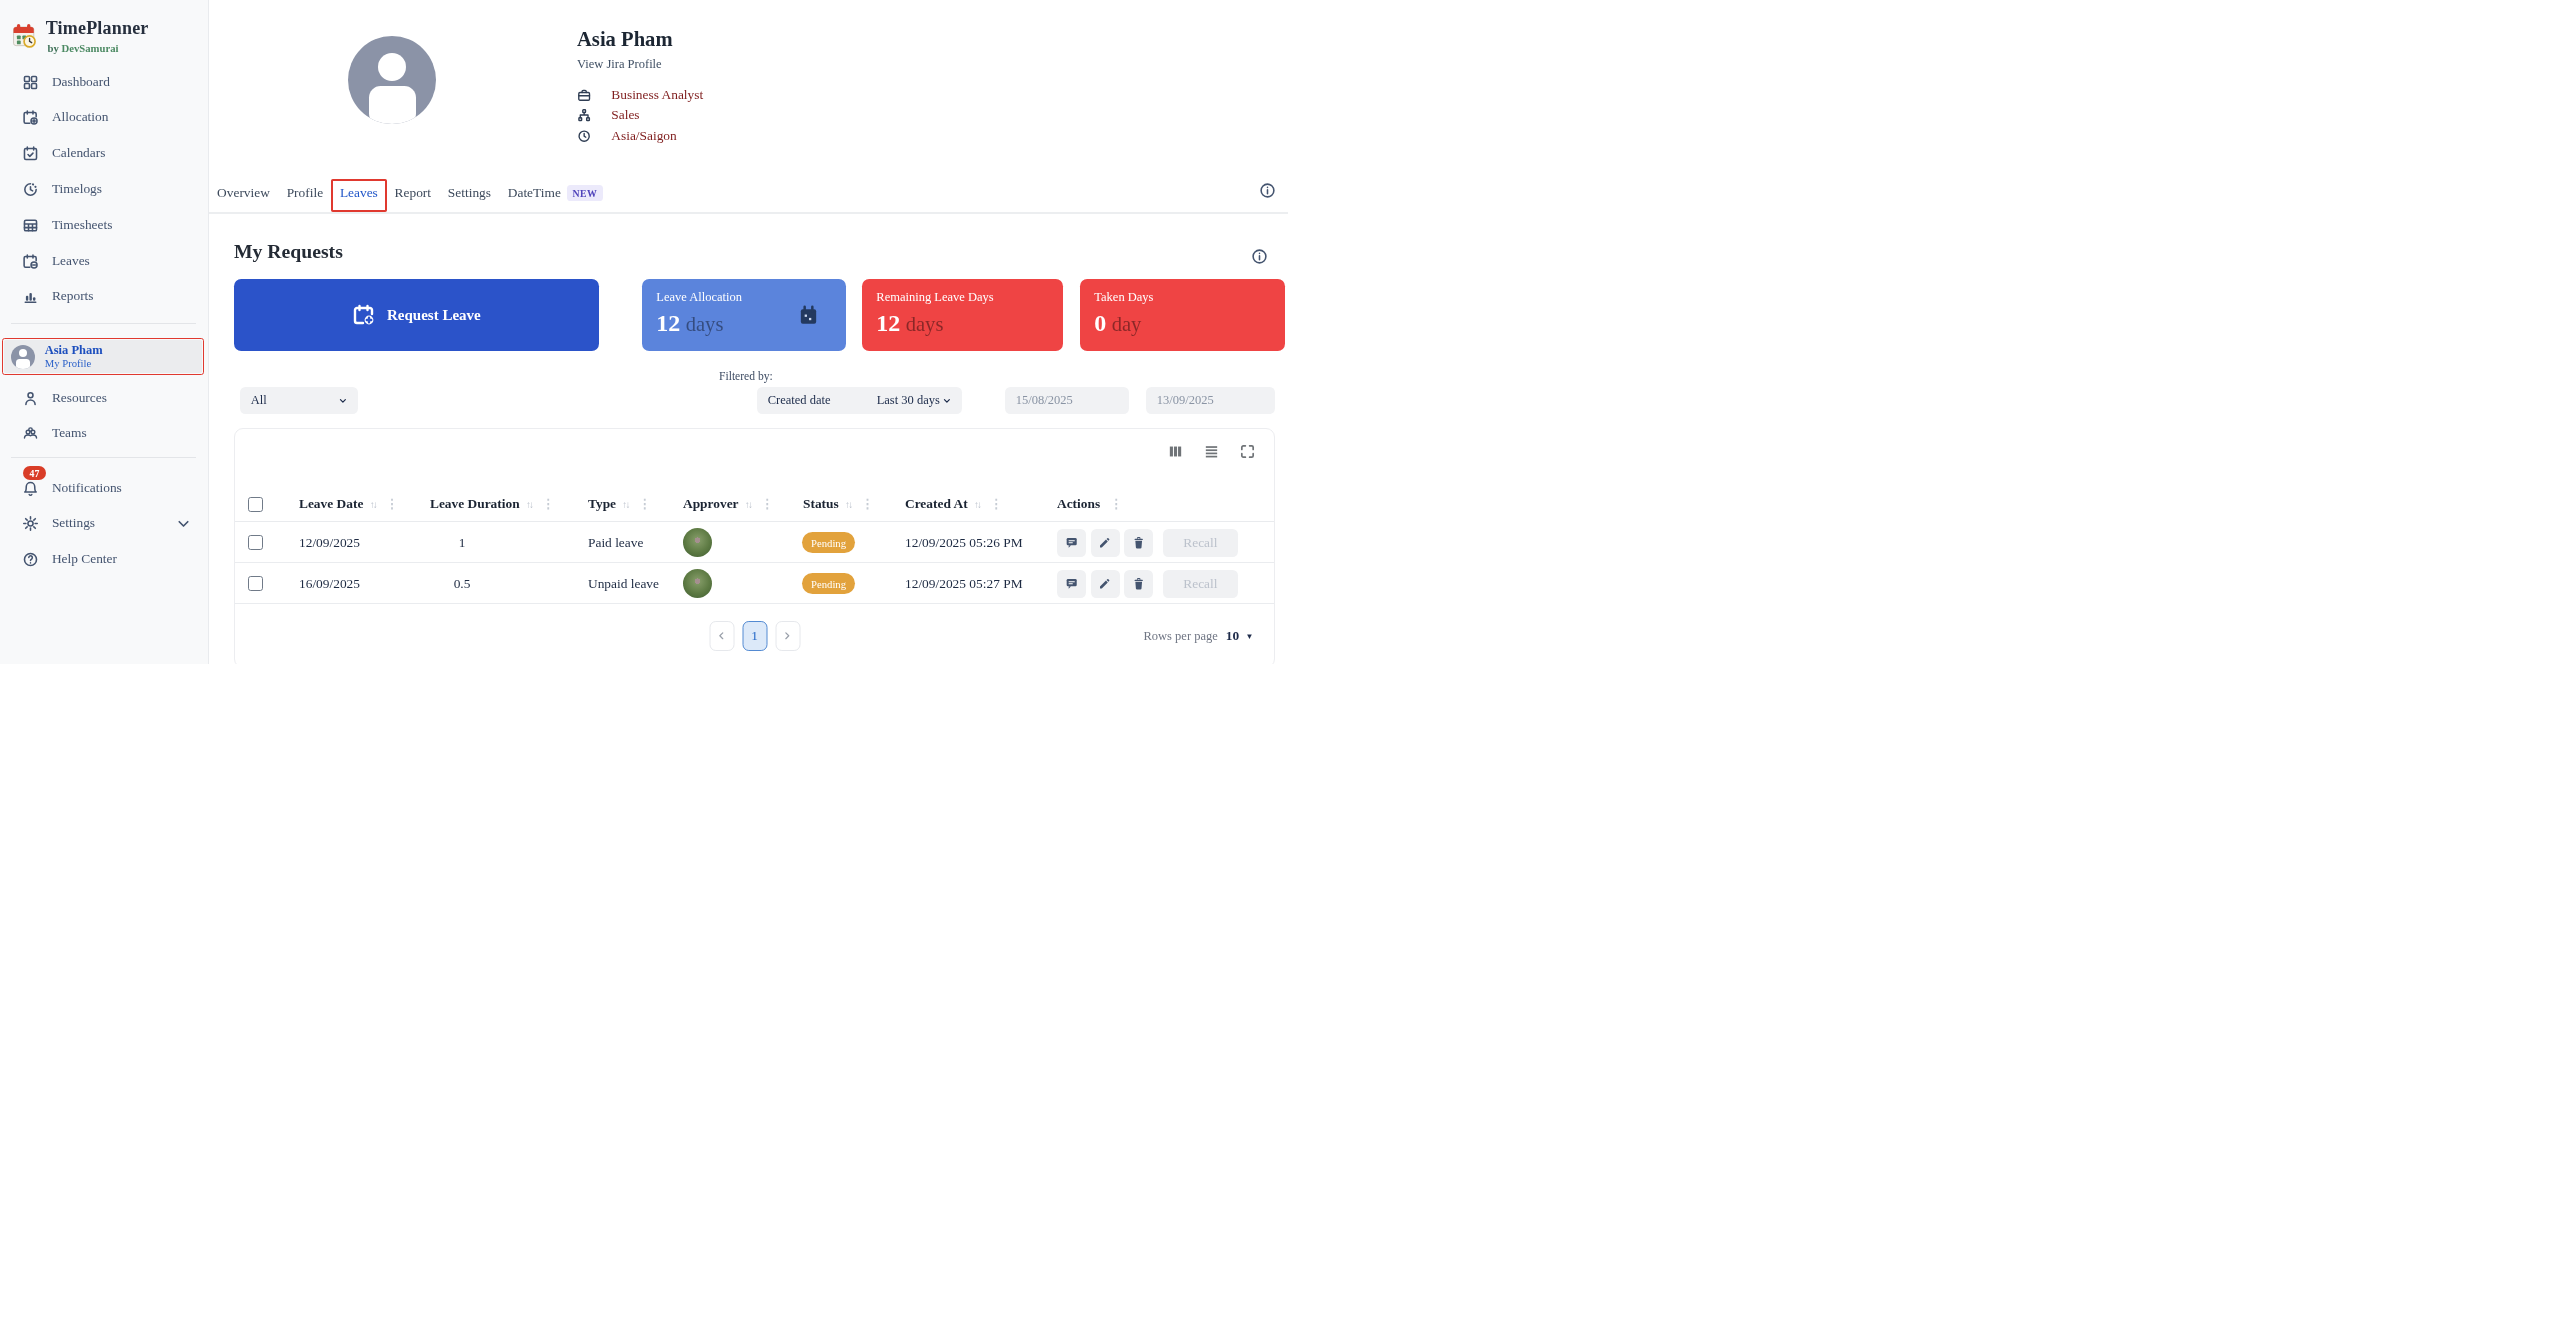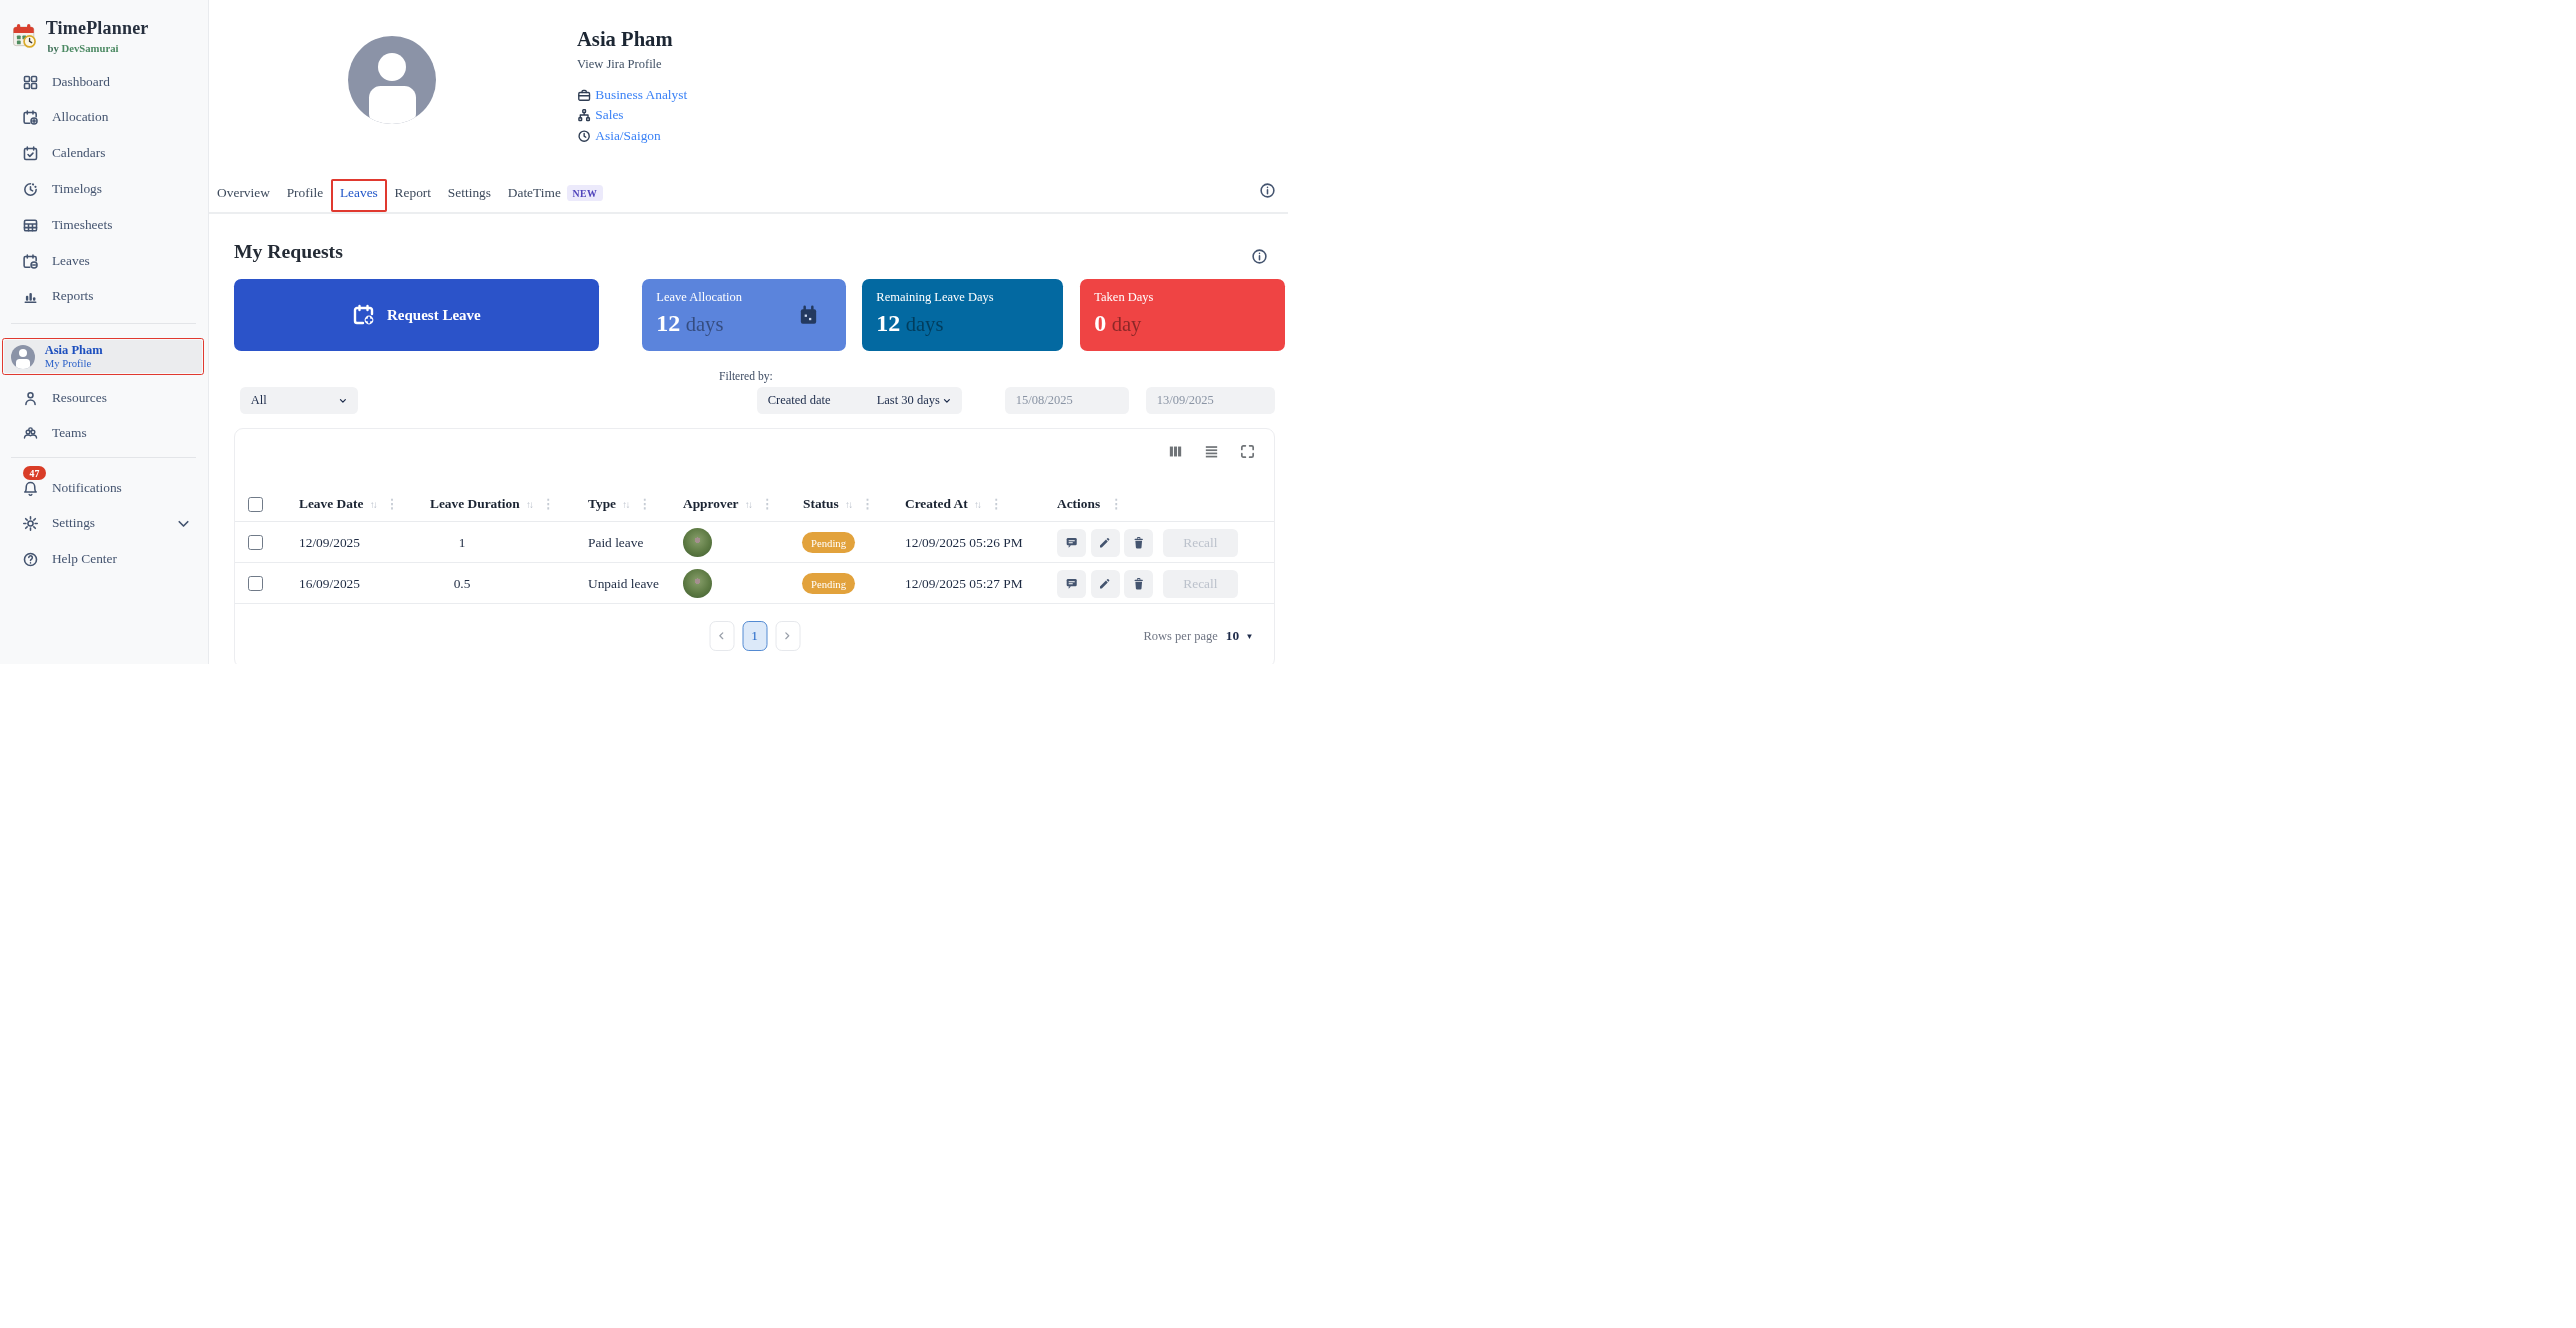--- a/index.html
+++ b/index.html
@@ -29,21 +29,21 @@
                font-size:9.8px;font-weight:bold;border-radius:8px;display:flex;align-items:center;justify-content:center;z-index:2;}
   .chev-right{position:absolute;left:175px;}
 
   
   .main{position:absolute;left:209px;top:0;width:1079px;height:664px;}
   .big-avatar{position:absolute;left:139px;top:36px;width:88px;height:88px;border-radius:50%;background:#8b93a7;overflow:hidden;}
   .big-avatar::before{content:"";position:absolute;left:50%;top:17px;width:28px;height:28px;margin-left:-14px;border-radius:50%;background:#fff;}
   .big-avatar::after{content:"";position:absolute;left:50%;top:50px;width:47px;height:39px;margin-left:-23px;border-radius:11.6px;background:#fff;}
   .hd-name{position:absolute;left:368px;top:28px;font-size:20.6px;font-weight:bold;color:#1c2633;}
   .hd-link{position:absolute;left:368px;top:57px;font-size:12.5px;color:#3f4f63;cursor:pointer;}
-  .hd-meta{position:absolute;left:368px;display:flex;align-items:center;gap:4px;font-size:13.4px;color:#3b82f6;}
+  .hd-meta{position:absolute;left:368px;display:flex;align-items:center;gap:20px;font-size:13.4px;color:#7f1d1d;}
   .hd-meta svg{width:14.3px;height:14.3px;color:#2f3d53;}
 
   .tabs{position:absolute;left:7.2px;top:183px;display:flex;align-items:center;gap:15px;font-size:13.4px;color:#3d4a5c;}
   .tab{padding:1.8px 0.9px;cursor:pointer;white-space:nowrap;}
   .tab.active{color:#2156c8;}
   .tab-wrap{position:relative;}
   .annot-tab{position:absolute;left:-8px;top:-6.3px;right:-8px;bottom:-10.7px;border:2.2px solid #e0392f;border-radius:1.8px;pointer-events:none;}
   .new-badge{display:inline-block;margin-left:6.3px;background:#eceafb;color:#5044bb;font-size:9.8px;font-weight:bold;
              padding:2.7px 5.4px;border-radius:3.6px;letter-spacing:0.4px;}
   .tabs-divider{position:absolute;left:0;right:0;top:212px;height:1.8px;background:#eceef0;}
@@ -312,21 +312,21 @@
     <div class="stat-card" style="left:433px;width:204px;background:#5b84dc">
       <div class="stat-label">Leave Allocation</div>
       <div class="stat-value"><span>12</span><span class="stat-unit">days</span></div>
       <svg class="stat-ic" viewBox="0 0 24 24">
           <rect x="4" y="5.5" width="16" height="15" rx="2" fill="currentColor"></rect>
           <path d="M8 2.8v4.4M16 2.8v4.4" stroke="currentColor" stroke-width="2.6" stroke-linecap="round"></path>
           <rect x="8" y="11" width="2.4" height="2.4" fill="#cdd9f0"></rect>
           <rect x="12.5" y="14.5" width="2.4" height="2.4" fill="#cdd9f0"></rect>
         </svg>
     </div>
-    <div class="stat-card" style="left:653px;width:201px;background:#0369a1">
+    <div class="stat-card" style="left:653px;width:201px;background:#ef4444">
       <div class="stat-label">Remaining Leave Days</div>
       <div class="stat-value"><span>12</span><span class="stat-unit">days</span></div>
     </div>
     <div class="stat-card" style="left:871px;width:205px;background:#ef4444">
       <div class="stat-label">Taken Days</div>
       <div class="stat-value"><span>0</span><span class="stat-unit">day</span></div>
     </div>
 
     <div class="control" style="left:31px;width:118px">
       <span>All</span>

